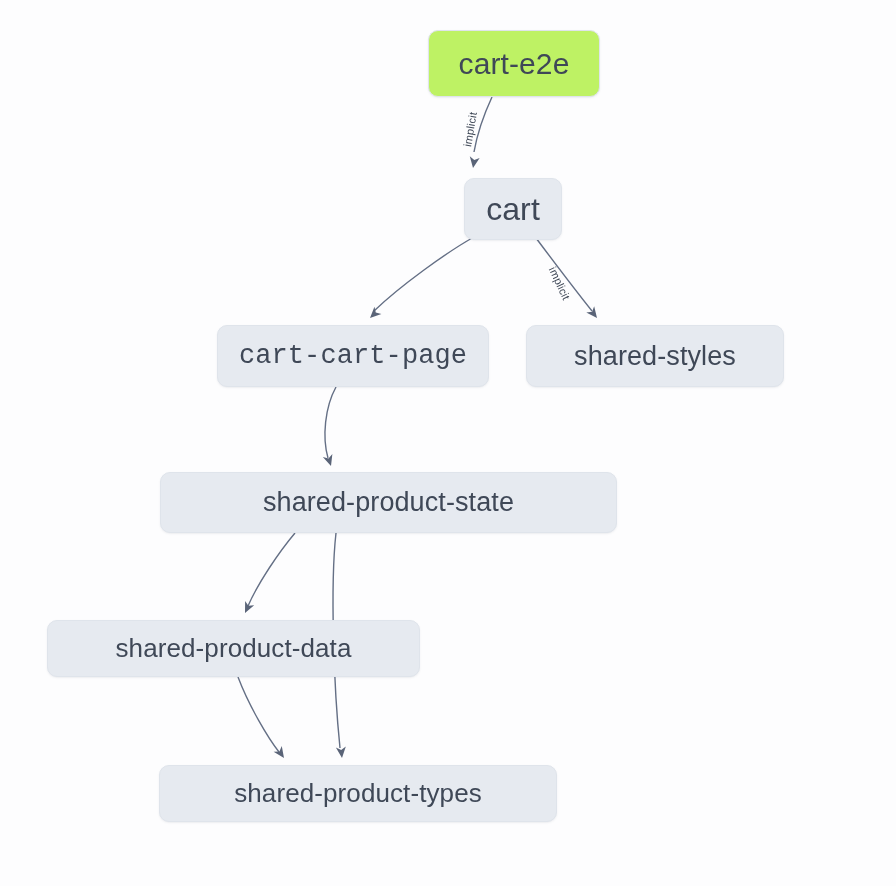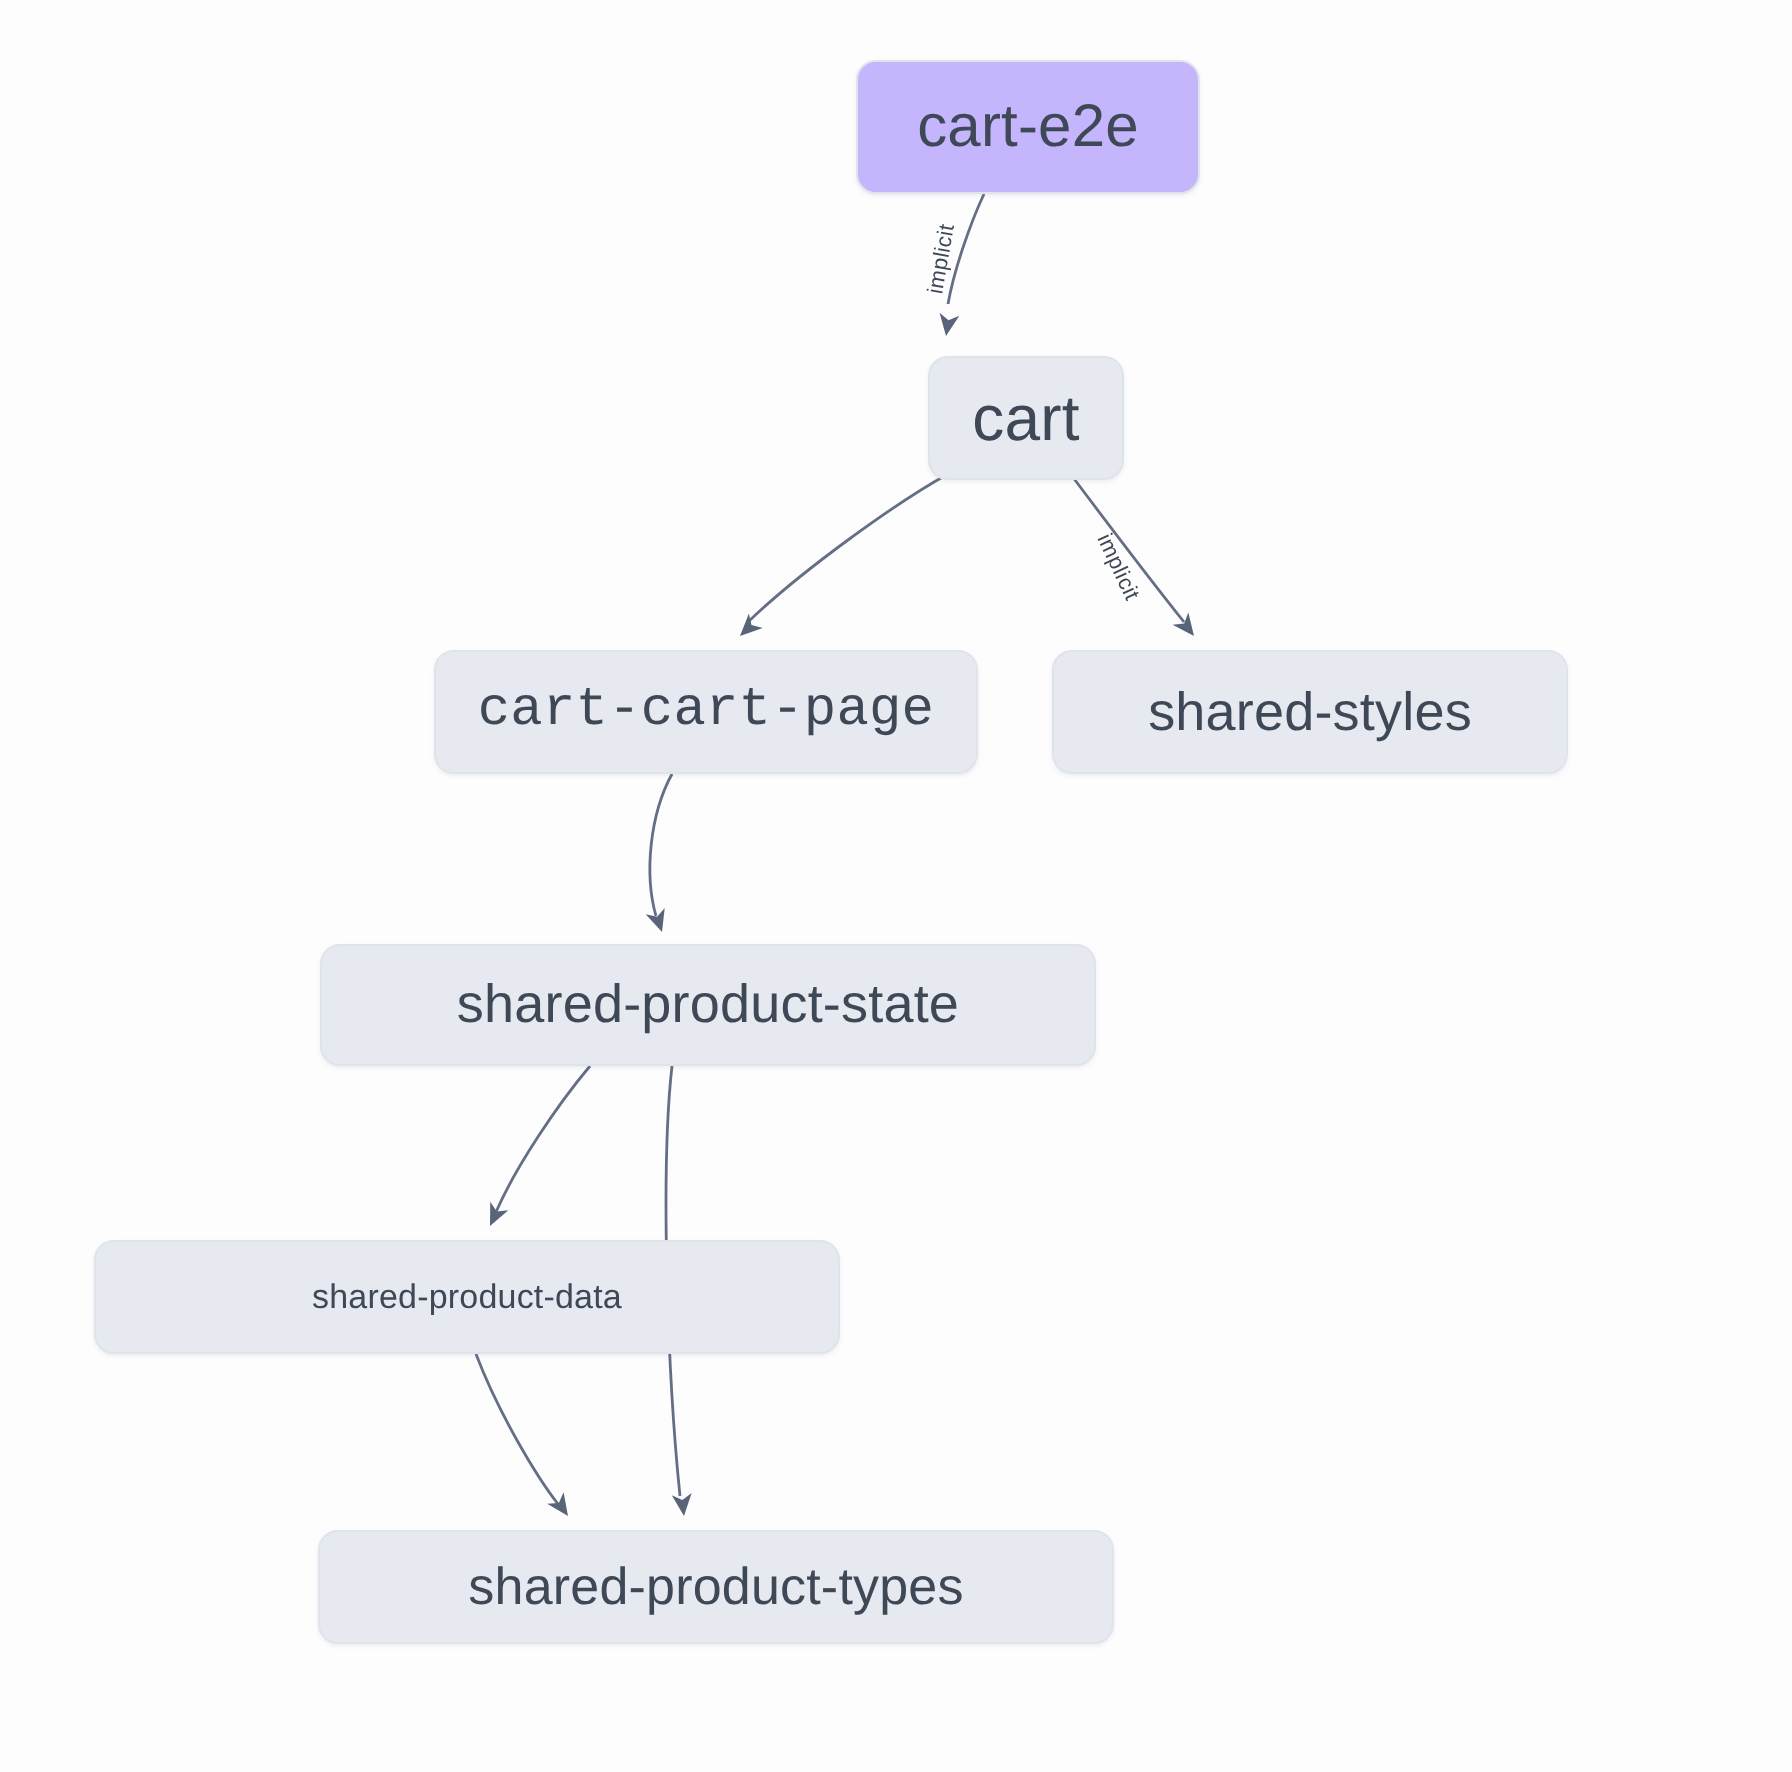--- a/index.html
+++ b/index.html
@@ -90,36 +90,36 @@
         <path class="edge-path" d="M 336 533 C 330 586 334 690 340 748" stroke="#646f85"></path>
         <path class="edge-arrow" d="M 0 0 L -11 -5 L -8 0 L -11 5 Z" fill="#5a6478" transform="translate(342,758) rotate(84)"></path>
       </g>
       <g>
         <path class="edge-path" d="M 238 677 C 249 706 268 738 279 752" stroke="#646f85"></path>
         <path class="edge-arrow" d="M 0 0 L -11 -5 L -8 0 L -11 5 Z" fill="#5a6478" transform="translate(284,758) rotate(55)"></path>
       </g>
     </svg>
 
   <div id="node-layer">
-      <div class="node" style="left: 428px; top: 30px; width: 172px; height: 67px; background: #c4b5fd; color: rgb(63, 72, 87);">
+      <div class="node" style="left: 428px; top: 30px; width: 172px; height: 67px; background: #bef264; color: rgb(63, 72, 87);">
         <span class="node-label" style="font-size: 30px;">cart-e2e</span>
       </div>
       <div class="node" style="left: 464px; top: 178px; width: 98px; height: 62px; background: rgb(230, 234, 240); color: rgb(63, 72, 87);">
         <span class="node-label" style="font-size: 32px;">cart</span>
       </div>
       <div class="node" style="left: 217px; top: 325px; width: 272px; height: 62px; background: rgb(230, 234, 240); color: rgb(63, 72, 87);">
         <span class="node-label" style="font-size: 27px; font-family: Liberation Mono, monospace;">cart-cart-page</span>
       </div>
       <div class="node" style="left: 526px; top: 325px; width: 258px; height: 62px; background: rgb(230, 234, 240); color: rgb(63, 72, 87);">
         <span class="node-label" style="font-size: 27px;">shared-styles</span>
       </div>
-      <div class="node" style="left: 160px; top: 472px; width: 388px; height: 61px; background: rgb(230, 234, 240); color: rgb(63, 72, 87);">
+      <div class="node" style="left: 160px; top: 472px; width: 457px; height: 61px; background: rgb(230, 234, 240); color: rgb(63, 72, 87);">
         <span class="node-label" style="font-size: 27px;">shared-product-state</span>
       </div>
       <div class="node" style="left: 47px; top: 620px; width: 373px; height: 57px; background: rgb(230, 234, 240); color: rgb(63, 72, 87);">
-        <span class="node-label" style="font-size: 17px;">shared-product-data</span>
+        <span class="node-label" style="font-size: 26px;">shared-product-data</span>
       </div>
       <div class="node" style="left: 159px; top: 765px; width: 398px; height: 57px; background: rgb(230, 234, 240); color: rgb(63, 72, 87);">
         <span class="node-label" style="font-size: 26px;">shared-product-types</span>
       </div>
     </div>
 
 </div>
 
 </body></html>

